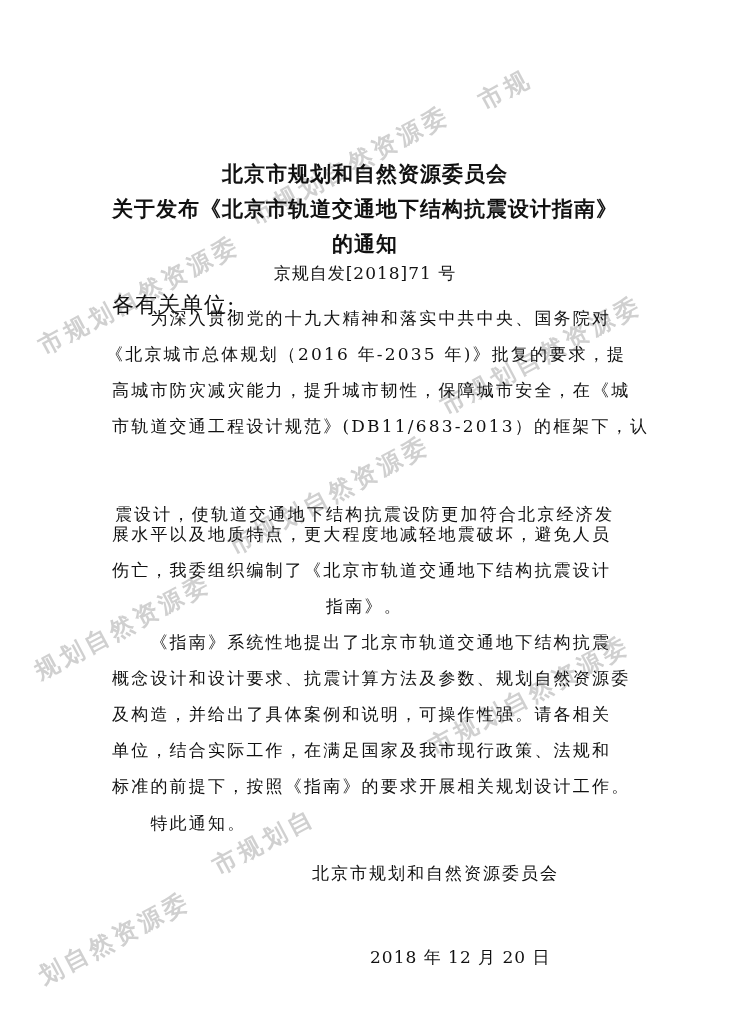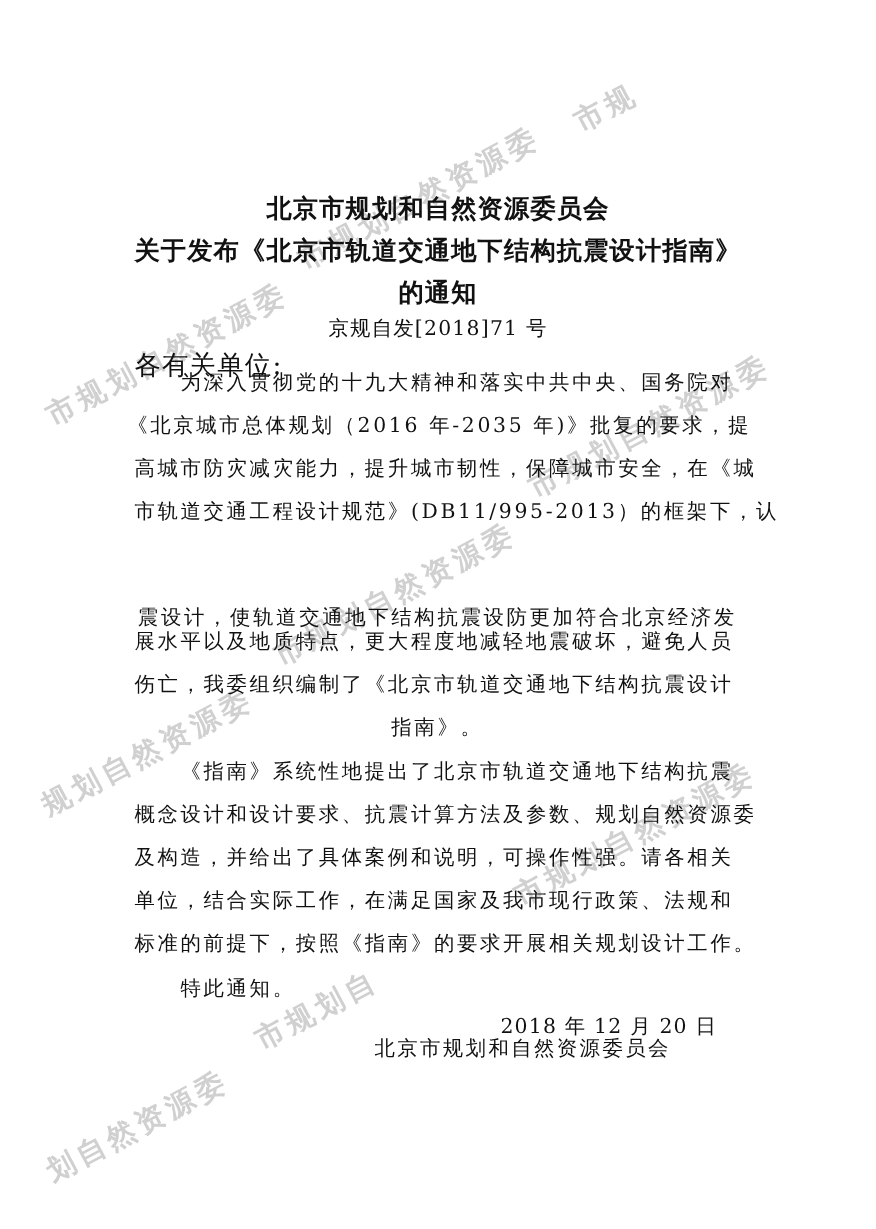--- a/index.html
+++ b/index.html
@@ -55,24 +55,23 @@
       width: 505px;
     }
     .signature {
       position: absolute;
       left: 312px; top: 862px;
       font-size: 17px;
       letter-spacing: 2px;
     }
     .date {
       position: absolute;
-      left: 370px; top: 844px;
+      left: 370px; top: 946px;
       font-size: 17px;
       letter-spacing: 1px;
-      margin-left: 47px;
     }
     .watermark {
       position: absolute;
       font-family: "DejaVu Sans", "Liberation Sans", sans-serif;
       font-weight: bold;
       font-size: 24px;
       color: #c8c8c8;
       white-space: nowrap;
       transform-origin: left bottom;
       transform: rotate(-28deg);
@@ -100,21 +99,21 @@
   <div class="title l2">关于发布《北京市轨道交通地下结构抗震设计指南》</div>
   <div class="title l3">的通知</div>
 
   <div class="doc-number">京规自发[2018]71 号</div>
 
   <div class="salutation">各有关单位:</div>
 
   <div class="body-line" style="top: 307px;">　　为深入贯彻党的十九大精神和落实中共中央、国务院对</div>
   <div class="body-line" style="top: 343px; left: 106px;">《北京城市总体规划（2016 年-2035 年)》批复的要求，提</div>
   <div class="body-line" style="top: 379px;">高城市防灾减灾能力，提升城市韧性，保障城市安全，在《城</div>
-  <div class="body-line" style="top: 415px;">市轨道交通工程设计规范》(DB11/995-2013）的框架下，认</div>
+  <div class="body-line" style="top: 415px;">市轨道交通工程设计规范》(DB11/683-2013）的框架下，认</div>
   <div class="body-line" style="top: 503px; text-align: center;">震设计，使轨道交通地下结构抗震设防更加符合北京经济发</div>
   <div class="body-line" style="top: 523px;">展水平以及地质特点，更大程度地减轻地震破坏，避免人员</div>
   <div class="body-line" style="top: 559px;">伤亡，我委组织编制了《北京市轨道交通地下结构抗震设计</div>
   <div class="body-line" style="top: 595px; text-align: center;">指南》。</div>
   <div class="body-line" style="top: 631px;">　　《指南》系统性地提出了北京市轨道交通地下结构抗震</div>
   <div class="body-line" style="top: 667px;">概念设计和设计要求、抗震计算方法及参数、规划自然资源委</div>
   <div class="body-line" style="top: 703px;">及构造，并给出了具体案例和说明，可操作性强。请各相关</div>
   <div class="body-line" style="top: 739px;">单位，结合实际工作，在满足国家及我市现行政策、法规和</div>
   <div class="body-line" style="top: 775px;">标准的前提下，按照《指南》的要求开展相关规划设计工作。</div>
 

